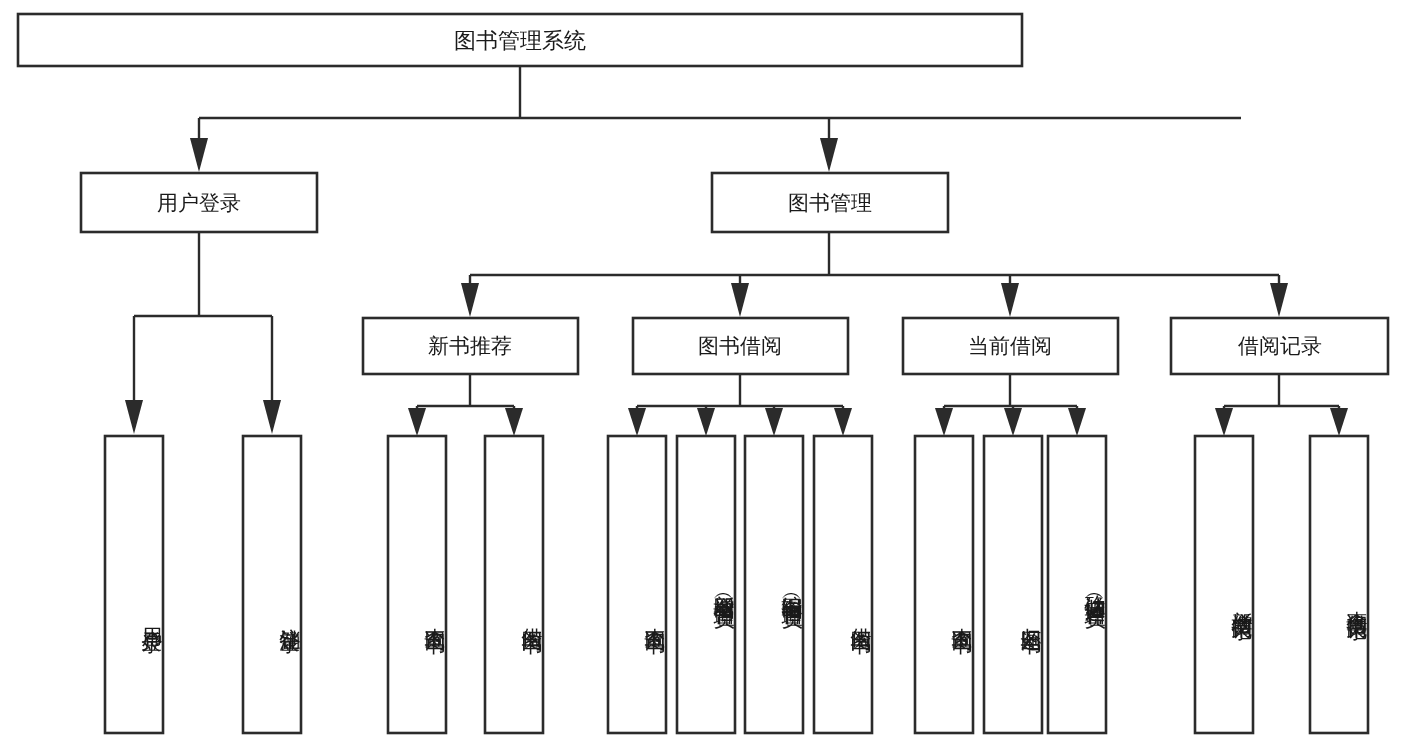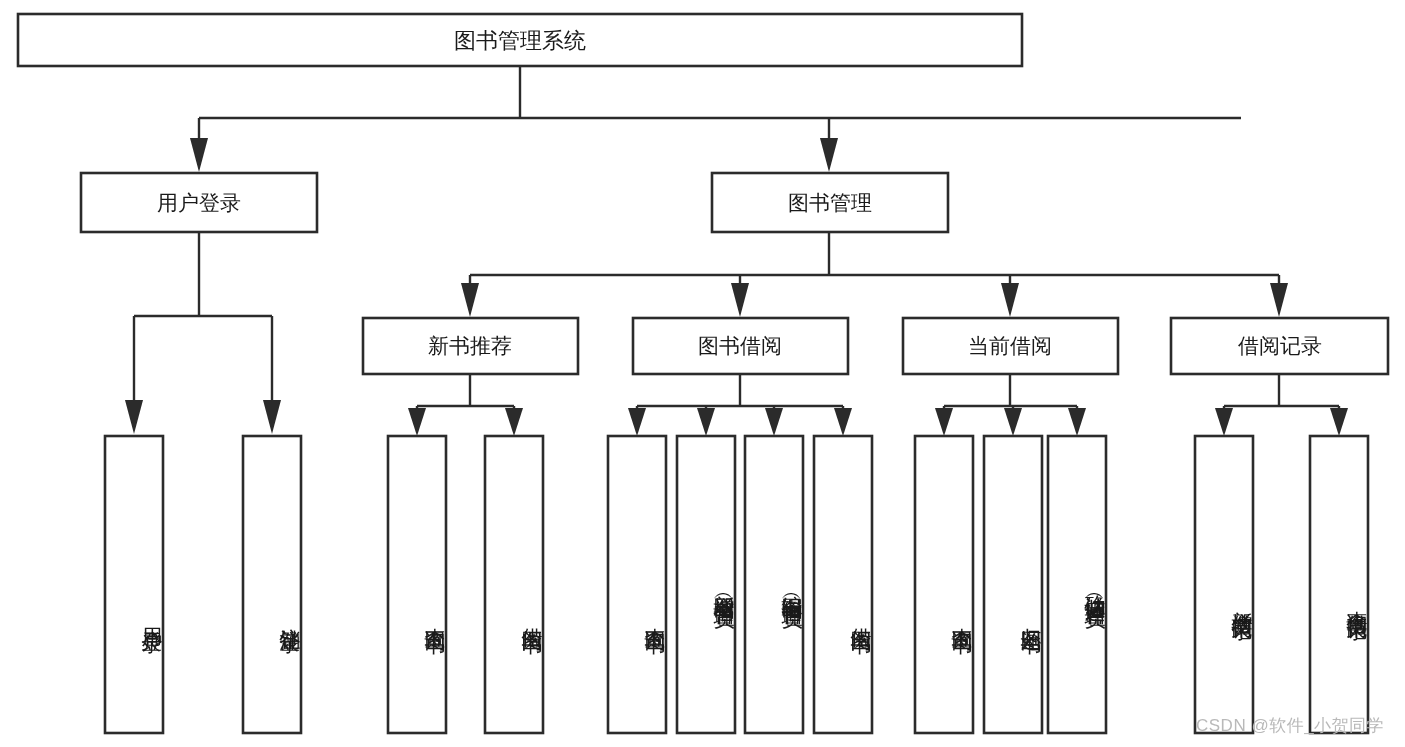--- a/index.html
+++ b/index.html
@@ -207,15 +207,14 @@
   <div class="vlabel" style="left:745px; top:443px; width:58px; height:288px;">编辑图书（管理员）</div>
   <div class="vlabel" style="left:814px; top:500px; width:58px; height:230px;">借阅图书</div>
 
   <div class="vlabel" style="left:915px; top:500px; width:58px; height:230px;">查询图书</div>
   <div class="vlabel" style="left:984px; top:500px; width:58px; height:230px;">归还图书</div>
   <div class="vlabel" style="left:1048px; top:443px; width:58px; height:288px;">确认归还（管理员）</div>
 
   <div class="vlabel" style="left:1195px; top:470px; width:58px; height:260px;">新增借阅记录</div>
   <div class="vlabel" style="left:1310px; top:470px; width:58px; height:260px;">查询借阅记录</div>
 
-  <div class="watermark" style="left:1196px; top:714px;">CSDN @软件_小贺同学</div>
 
 </div>
 
 </body></html>

